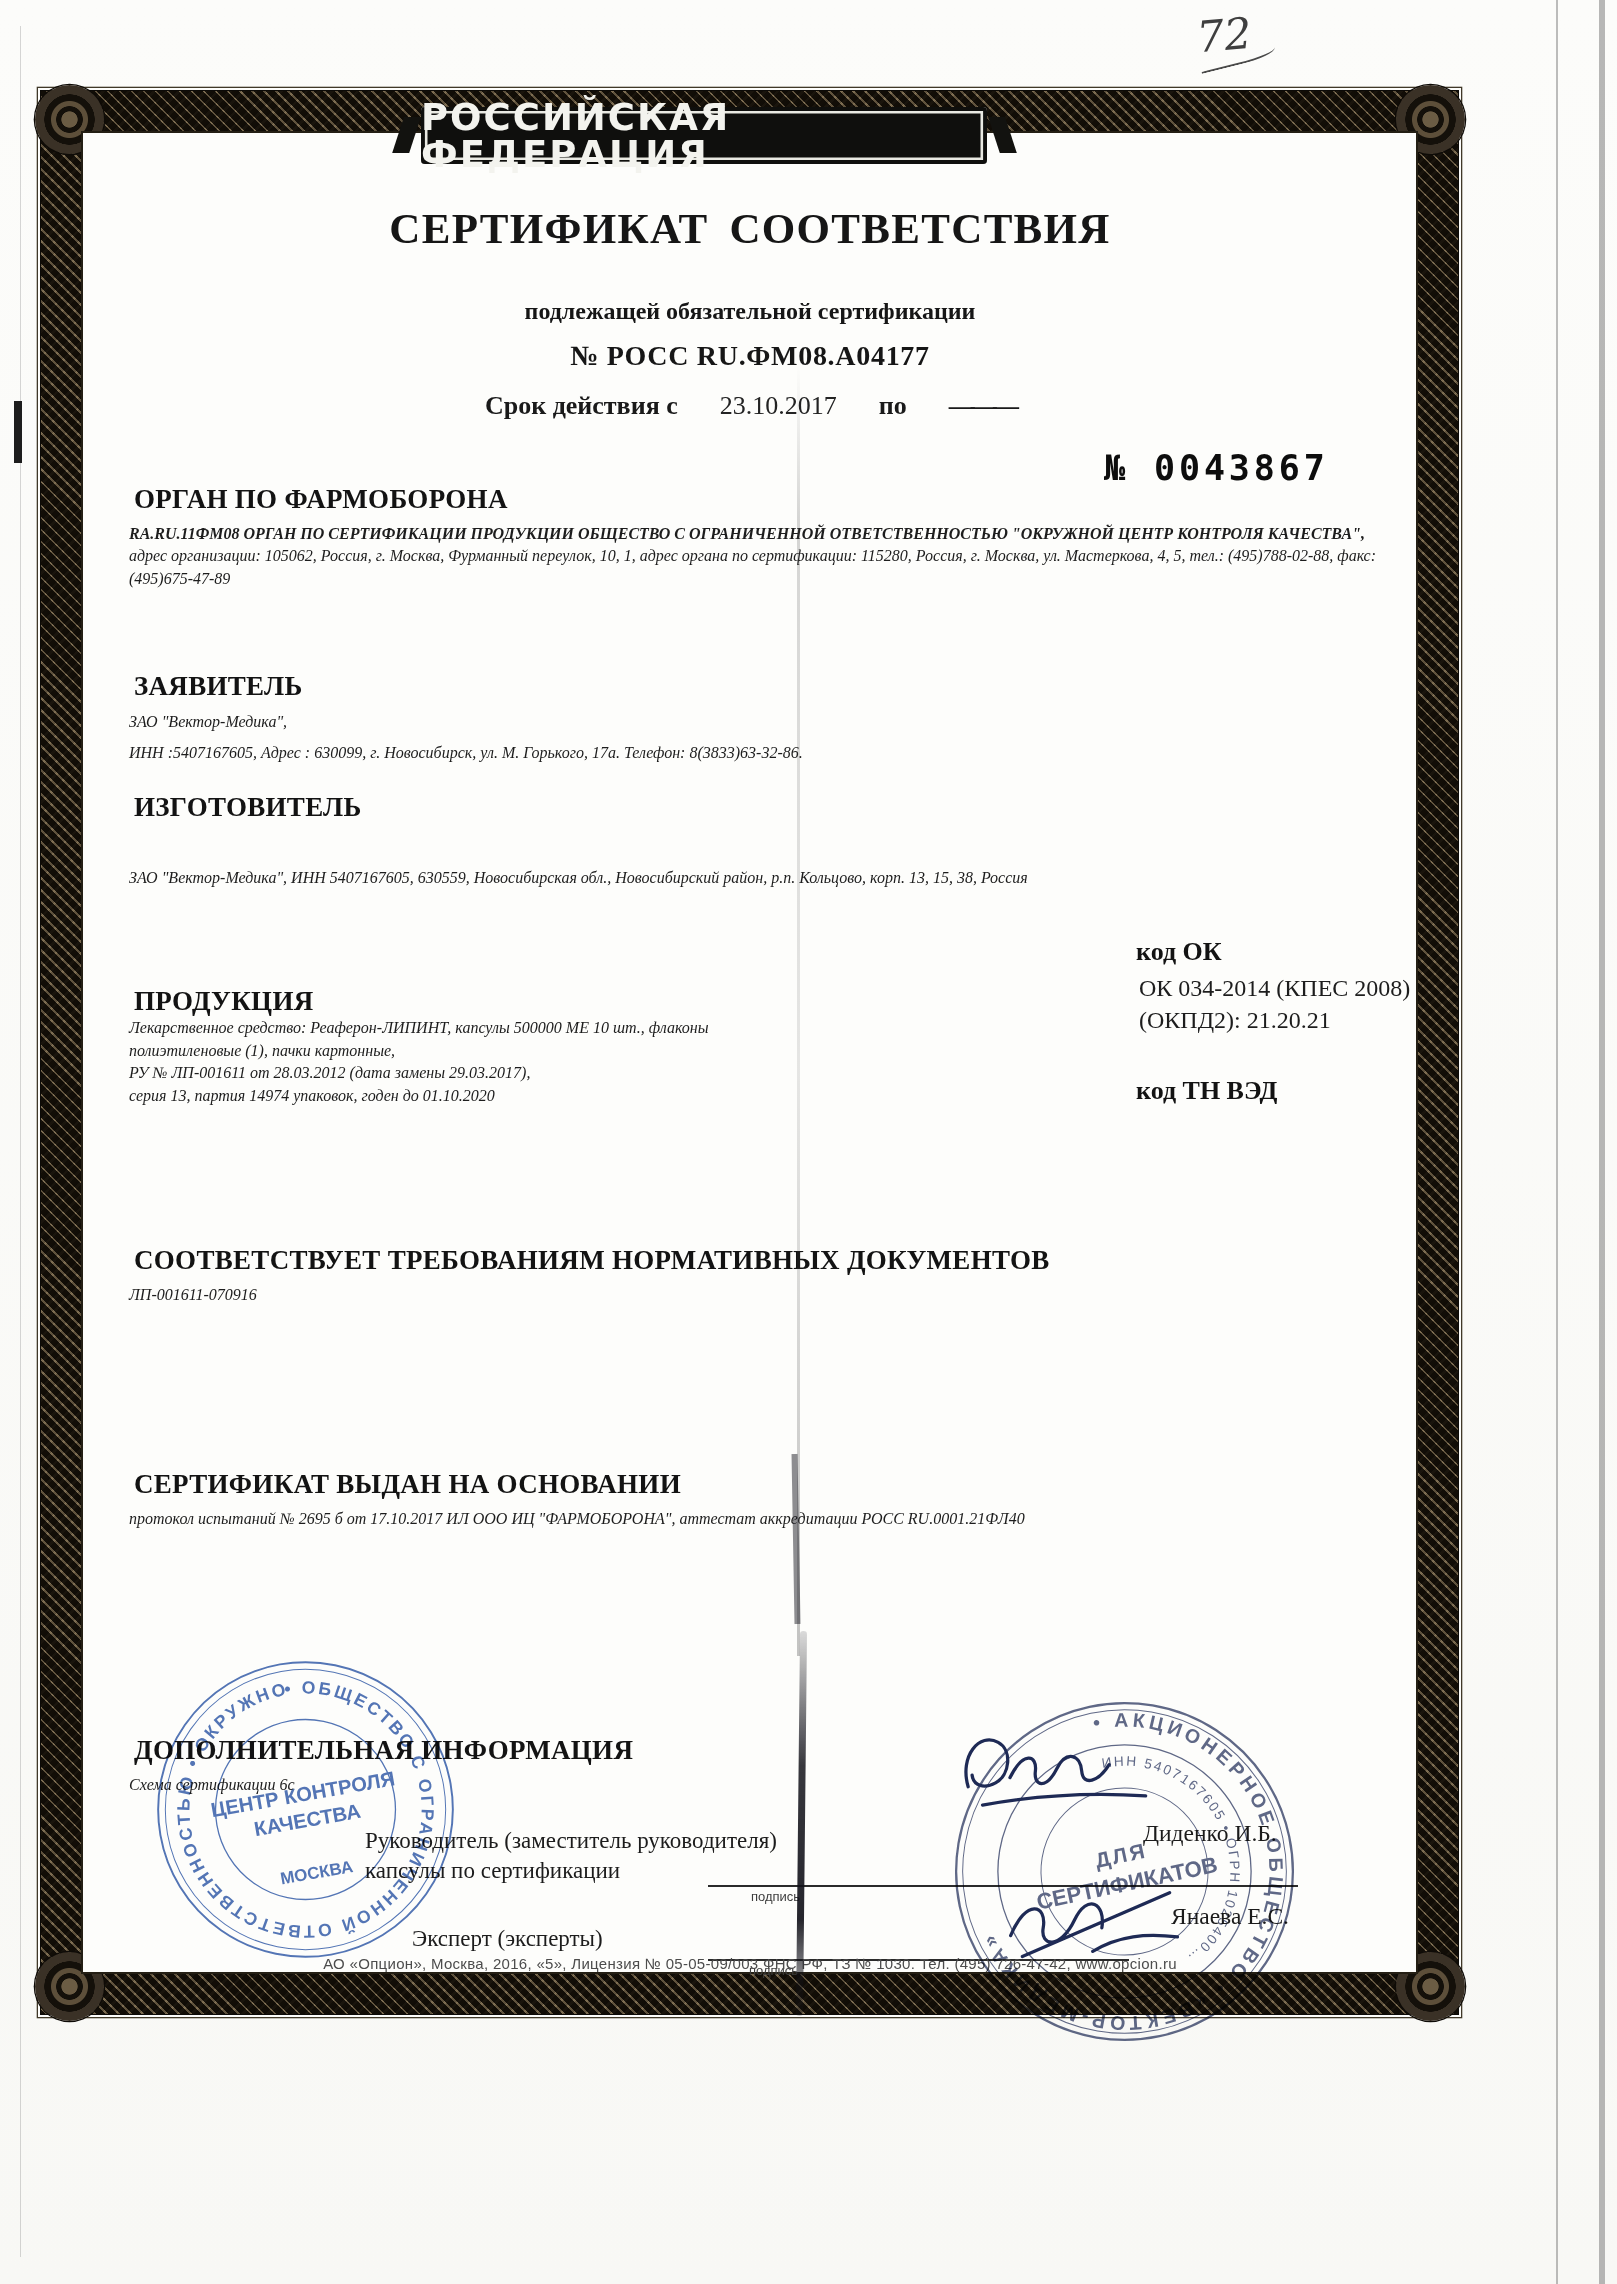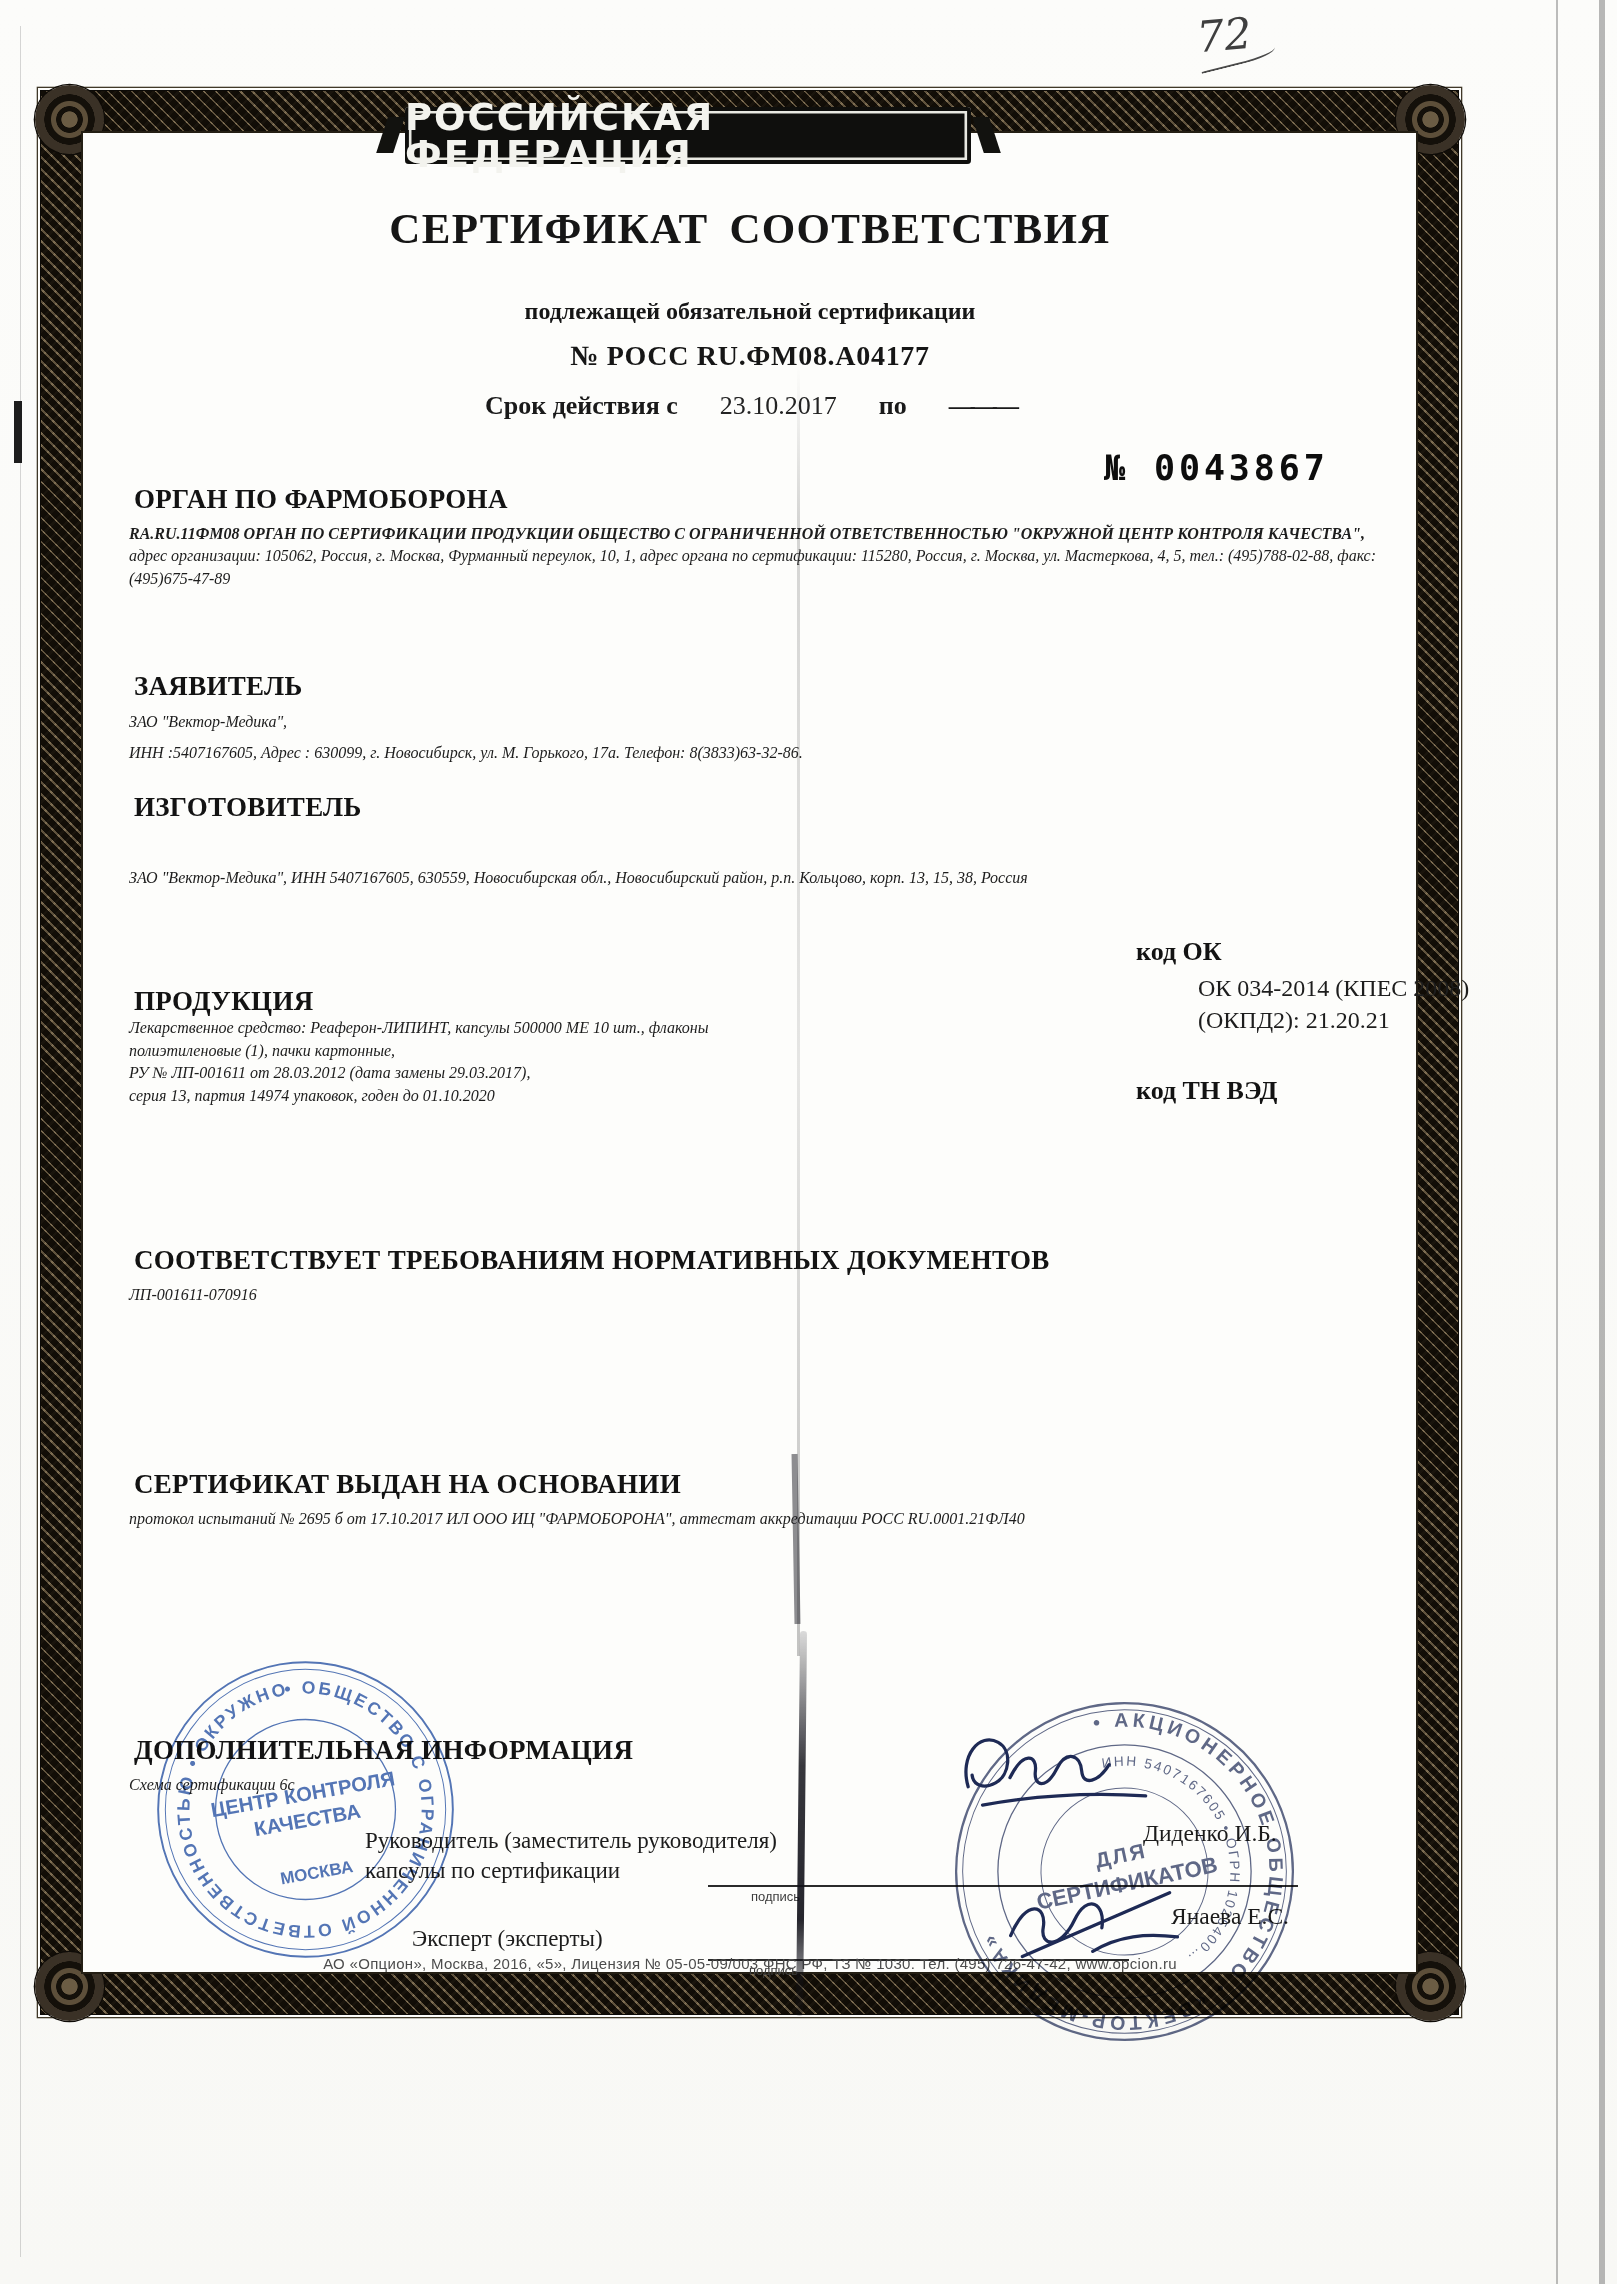--- a/index.html
+++ b/index.html
@@ -28,21 +28,21 @@
   .inner { position:absolute; inset:40px; background:#fdfdfb; border:2px solid #241f14; }
   .rose { position:absolute; width:69px; height:69px; border-radius:50%;
     background:radial-gradient(circle, #73male 0, #000 0); 
     background:radial-gradient(circle, #6b5c44 0 7.8px, #14100a 8.5px 13px, #5d4f3a 13.7px 18px, #14100a 19px 25px, #3a3126 25.4px 35px);
     box-shadow:0 0 0 1.3px #0e0b07;
   }
   .rose.tl { left:-6.5px; top:-6.5px; } .rose.tr { right:-6.5px; top:-6.5px; }
   .rose.bl { left:-6.5px; bottom:-6.5px; } .rose.br { right:-6.5px; bottom:-6.5px; }
 
   
-  .banner { position:absolute; left:405px; top:107px; width:566px; height:57px; background:#0f0f0d;
+  .banner { position:absolute; left:421px; top:107px; width:566px; height:57px; background:#0f0f0d;
     box-shadow: inset 0 0 0 3.9px #0f0f0d, inset 0 0 0 6.5px #e9e9e2; border-radius:3.9px;
     display:flex; align-items:center; justify-content:center; }
   .banner-text { font:700 37px/1 "DejaVu Sans", sans-serif; letter-spacing:2px; color:#f3f3ee; }
   .banner-wing { position:absolute; top:10.4px; bottom:10.4px; width:17px; background:#12120f; }
   .banner-wing.left { left:-23.5px; transform:skewX(-18deg); }
   .banner-wing.right { right:-23.5px; transform:skewX(18deg); }
 
   .center { position:absolute; left:81px; width:1338px; text-align:center; color:#161616; }
   .title    { top:207px; font:700 43px/1 "Liberation Serif", serif; letter-spacing:1.3px; word-spacing:9px; }
   .subtitle { font:700 24px/1 "Liberation Serif", serif; }
@@ -71,21 +71,21 @@
   .p-app2 { left:129px; top:742px; }
   .p-man  { left:129px; top:867px; width:1278px; }
   .p-prod { left:129px; top:1017px; width:952px; line-height:1.42; }
   .p-conf { left:129px; top:1284px; }
   .p-iss  { left:129px; top:1508px; width:1180px; }
   .p-add  { left:129px; top:1774px; }
 
   .codes-label { position:absolute; font:700 26px/1.1 "Liberation Serif", serif; color:#131313; }
   .c-ok    { left:1136px; top:938px; }
   .c-tnved { left:1136px; top:1077px; }
-  .c-okval { position:absolute; left:1198px; top:973px; width:292px; font:400 24px/1.32 "Liberation Serif", serif; color:#1d1d1d; }
+  .c-okval { position:absolute; left:1139px; top:973px; width:292px; font:400 24px/1.32 "Liberation Serif", serif; color:#1d1d1d; }
 
   .sign-text { position:absolute; font:400 23px/1.2 "Liberation Serif", serif; color:#1c1c1c; }
   .r1 { left:365px; top:1827px; } .r2 { left:365px; top:1857px; } .r3 { left:412px; top:1925px; }
   .sig-line { position:absolute; height:0; border-top:2px solid #2b2b2b; }
   .l1 { left:708px; top:1885px; width:590px; }
   .l2 { left:708px; top:1959px; width:421px; }
   .sig-cap { position:absolute; font:400 13px/1 "Liberation Sans", sans-serif; color:#3d3d3d; }
   .cap1 { left:751px; top:1890px; } .cap2 { left:749px; top:1964px; }
   .sig-name { position:absolute; font:400 23.5px/1.1 "Liberation Serif", serif; color:#1b1b1b; }
   .n1 { left:1143px; top:1821px; } .n2 { left:1171px; top:1904px; }

